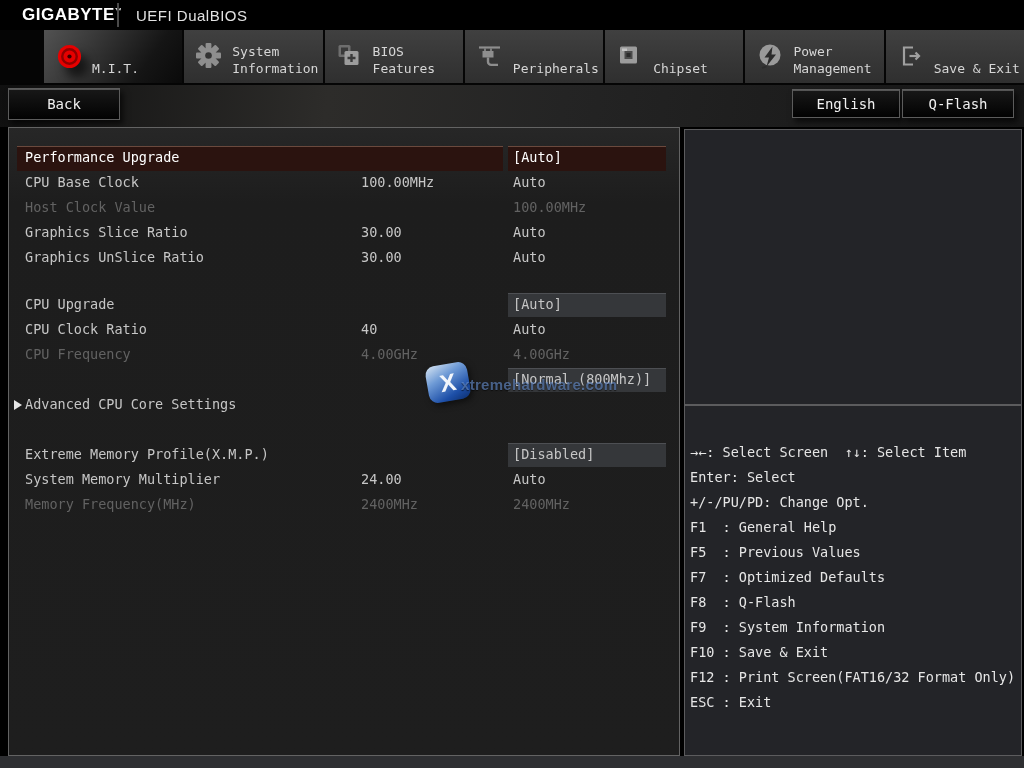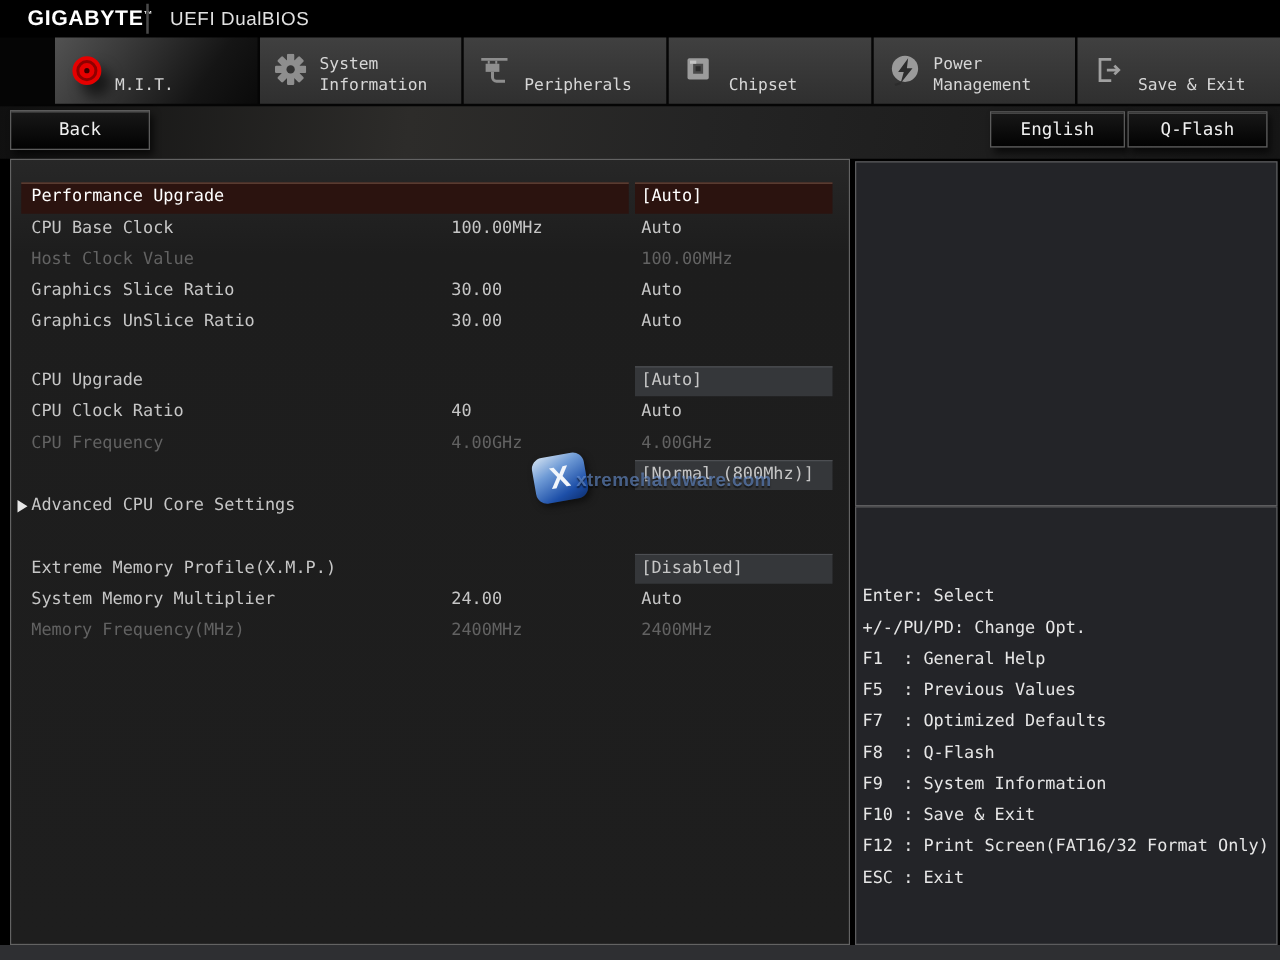--- a/index.html
+++ b/index.html
@@ -112,20 +112,32 @@
         <circle r="7.5"></circle>
           <circle r="3.2" fill="#333333"></circle>
       </g>
     </svg>
     <div class="tab-label">
       <span>System</span>
       <span>Information</span>
     </div>
   </div>
 
+  <div class="tab">
+    <svg class="tab-icon" viewBox="0 0 24 24" width="24" height="24">
+      <rect x="1.5" y="2" width="12" height="12" rx="1.5" fill="#6e6e6e"></rect>
+      <rect x="4" y="4.5" width="7" height="7" fill="#3a3a3a"></rect>
+      <rect x="7.5" y="8" width="14" height="14" rx="1.5" fill="#9c9c9c"></rect>
+      <path d="M14.5 11v8M10.5 15h8" stroke="#3a3a3a" stroke-width="2.4" fill="none"></path>
+    </svg>
+    <div class="tab-label">
+      <span>BIOS</span>
+      <span>Features</span>
+    </div>
+  </div>
 
   <div class="tab">
     <svg class="tab-icon" viewBox="0 0 26 26" width="26" height="26">
       <path d="M2 4.5h21" stroke="#8e8e8e" stroke-width="2.2" fill="none"></path>
       <path d="M8 8V5.5M14 8V5.5" stroke="#8e8e8e" stroke-width="1.6" fill="none"></path>
       <rect x="5.5" y="8" width="11" height="6.5" fill="#8e8e8e"></rect>
       <path d="M11 14.5v4.2a3.2 3.2 0 0 0 3.2 3.2H21" stroke="#8e8e8e" stroke-width="2.4" fill="none"></path>
     </svg>
     <div class="tab-label">
         <span>Peripherals</span>
@@ -248,20 +260,21 @@
   <div class="row dim" style="top:365px">
     <span class="cell name">Memory Frequency(MHz)</span>
     <span class="cell v2">2400MHz</span>
     <span class="cell v3">2400MHz</span>
   </div>
 </div>
 
 <div class="abs info-box"></div>
 
 <div class="abs help-box">
+  <div class="help-line" style="top:38px">→←: Select Screen  ↑↓: Select Item</div>
   <div class="help-line" style="top:63px">Enter: Select</div>
   <div class="help-line" style="top:88px">+/-/PU/PD: Change Opt.</div>
   <div class="help-line" style="top:113px">F1  : General Help</div>
   <div class="help-line" style="top:138px">F5  : Previous Values</div>
   <div class="help-line" style="top:163px">F7  : Optimized Defaults</div>
   <div class="help-line" style="top:188px">F8  : Q-Flash</div>
   <div class="help-line" style="top:213px">F9  : System Information</div>
   <div class="help-line" style="top:238px">F10 : Save &amp; Exit</div>
   <div class="help-line" style="top:263px">F12 : Print Screen(FAT16/32 Format Only)</div>
   <div class="help-line" style="top:288px">ESC : Exit</div>

